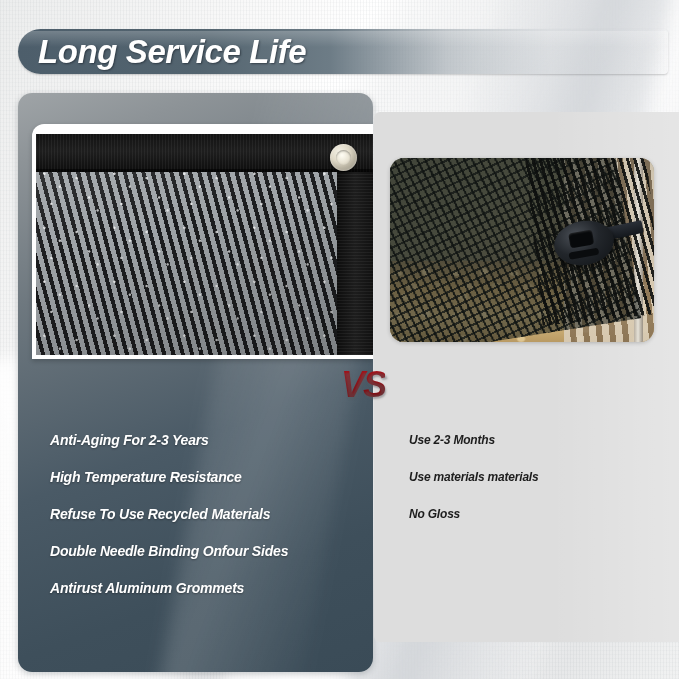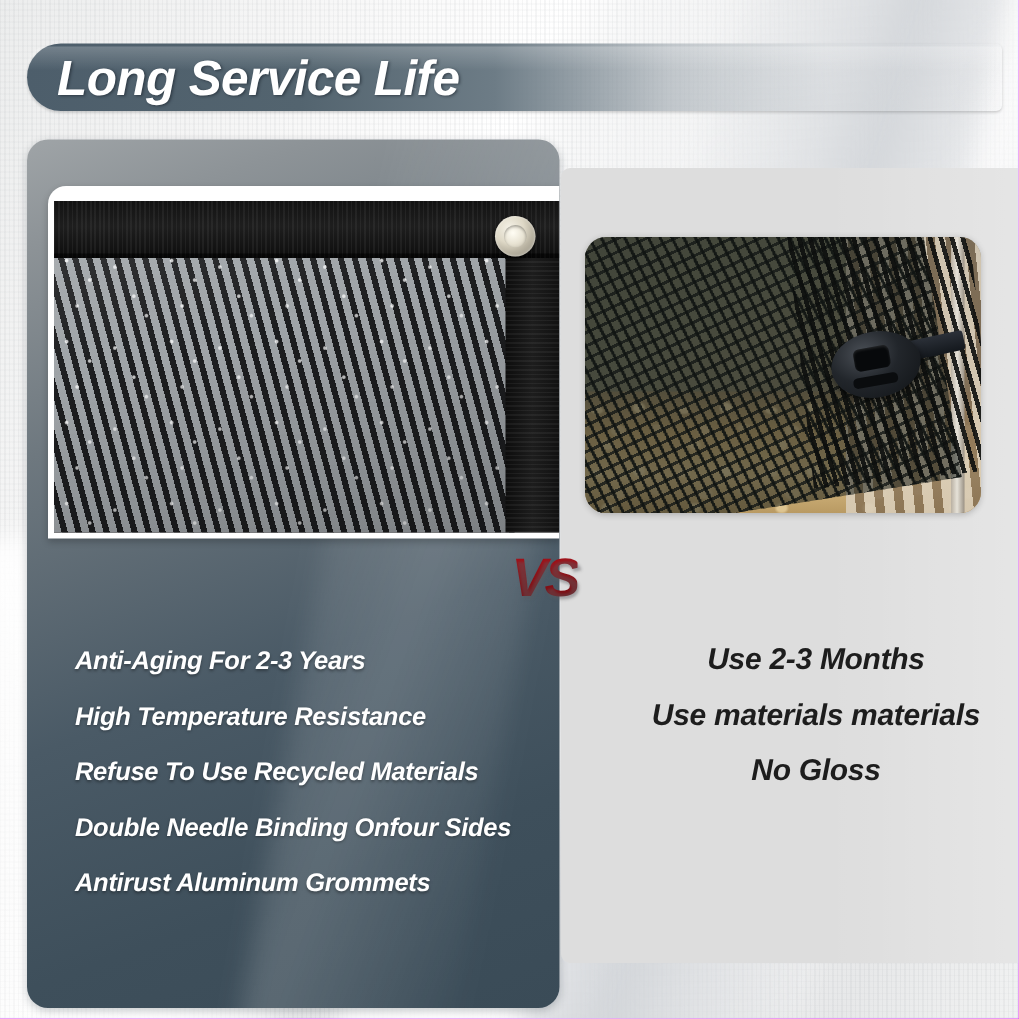--- a/index.html
+++ b/index.html
@@ -10,21 +10,21 @@
     width: 679px;
     height: 679px;
     font-family: "Liberation Sans", sans-serif;
     overflow: hidden;
   }
 
   #page {
     position: relative;
     width: 679px;
     height: 679px;
-    background: #d946ef;
+    background: #15803d;
     overflow: hidden;
   }
 
   
   .bg-base {
     position: absolute;
     inset: 0;
     background:
       linear-gradient(115deg, #eceded 0%, #f7f7f7 22%, #ffffff 38%, #e9eaeb 52%, #f4f4f5 70%, #e7e8e9 88%, #f1f2f2 100%);
   }
@@ -396,48 +396,47 @@
 
   
   .list-left {
     position: absolute;
     left: 50px;
     top: 430px;
     width: 320px;
     z-index: 4;
   }
   .list-left .item {
-    font-size: 17px;
+    font-size: 14px;
     font-weight: bold;
     font-style: italic;
     color: #ffffff;
     line-height: 21px;
     margin-bottom: 16px;
     letter-spacing: -0.2px;
     white-space: nowrap;
     text-shadow: 0 1px 2px rgba(0,0,0,0.35);
   }
 
   .list-right {
     position: absolute;
     left: 409px;
     top: 430px;
     width: 270px;
     z-index: 4;
   }
   .list-right .item {
-    font-size: 20px;
+    font-size: 12px;
     font-weight: bold;
     font-style: italic;
     color: #1d1d1d;
     line-height: 20px;
     margin-bottom: 17px;
     letter-spacing: -0.2px;
     white-space: nowrap;
-    text-align: center;
   }
 </style>
 </head>
 <body>
 
 <div id="page">
 
   <div class="bg-base"></div>
   <div class="bg-weave"></div>
   <div class="bg-fold-a"></div>

